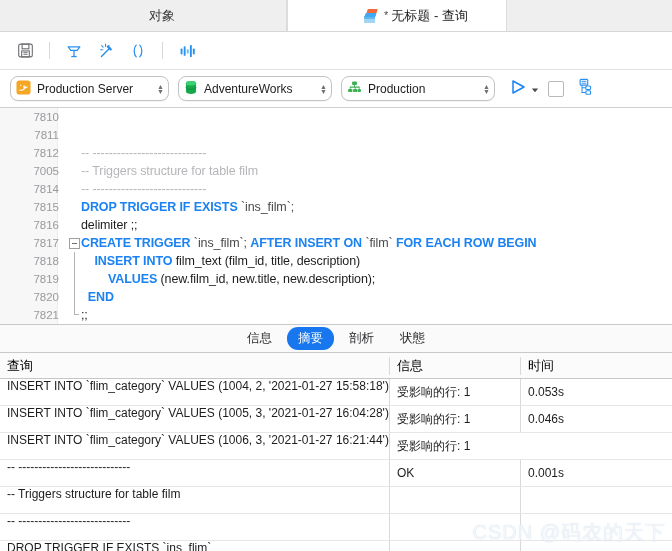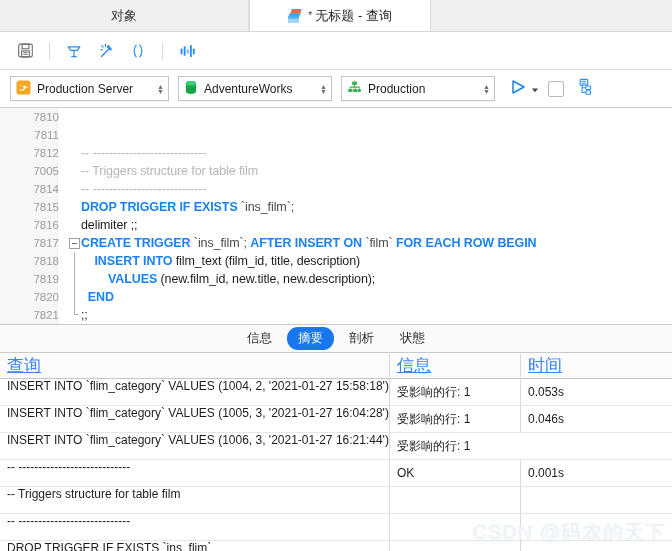--- a/index.html
+++ b/index.html
@@ -12,21 +12,21 @@
   #app{position:relative;width:672px;height:551px;overflow:hidden;}
 
   
   .tabstrip{
     display:flex;align-items:stretch;height:31px;
     background:#efeff0;border-bottom:1px solid #d6d6d8;
   }
   .wtab{
     display:flex;align-items:center;justify-content:center;
     gap:5px;font-size:13px;color:#37373a;
-    cursor:default;user-select:none;position:relative;
+    cursor:default;user-select:none;position:relative;padding-left:38px;
   }
   .wtab.obj{width:248px;border-right:1px solid #dcdcde;}
   .wtab.active{
     width:180px;background:#ffffff;color:#1d1d1f;
     border-left:1px solid #dcdcde;border-right:1px solid #dcdcde;
   }
   .tabstrip .filler{flex:1;}
   .qicon{width:15px;height:14px;position:relative;display:inline-block;}
   .qicon i{position:absolute;display:block;border-radius:1px;}
   .qicon .i1{left:3px;top:0;width:10px;height:5px;background:#f06a3b;
@@ -49,21 +49,21 @@
   }
   .vsep{width:1px;height:17px;background:#d8d8da;margin:0 7px;}
 
   
   .selbar{
     height:37px;display:flex;align-items:center;padding:0 10px;gap:9px;
     background:#ffffff;border-bottom:1px solid #cfcfd2;
   }
   .combo{
     height:23px;display:flex;align-items:center;gap:6px;
-    border:1px solid #c3c3c6;border-radius:0;background:#fff;
+    border:1px solid #c3c3c6;border-radius:8px;background:#fff;
     padding:0 4px 0 5px;font-size:12px;color:#1d1d1f;cursor:default;
     box-shadow:0 1px 0 rgba(0,0,0,.04);
   }
   .combo .lbl{white-space:nowrap;}
   .combo.c1{width:148px;}
   .combo.c2{width:143px;}
   .combo.c3{width:143px;}
   .steppers{margin-left:auto;display:flex;flex-direction:column;
     align-items:center;justify-content:center;line-height:5px;
     color:#6e6e73;font-size:7px;}
@@ -117,21 +117,21 @@
     cursor:default;user-select:none;
   }
   .rtab.on{background:#1877ee;color:#ffffff;}
 
   
   .grid{width:672px;font-size:12px;}
   .ghead{
     display:flex;height:25px;align-items:center;
     background:#fbfbfb;border-bottom:1px solid #c7c7ca;
   }
-  .ghead .gc{color:#3b82f6;font-size:17px;text-decoration:underline;}
+  .ghead .gc{color:#000000;font-size:13px;}
   .gc{padding:0 7px;box-sizing:border-box;overflow:hidden;white-space:nowrap;}
   .c-q{width:389px;flex:none;}
   .c-i{width:131px;flex:none;border-left:1px solid #d9d9dc;}
   .c-t{width:152px;flex:none;border-left:1px solid #d9d9dc;}
   .grow{display:flex;align-items:flex-start;height:26px;
     border-bottom:1px solid #e6e6e8;background:#fff;color:#1d1d1f;}
   .grow .c-i,.grow .c-t{height:26px;display:flex;align-items:center;}
 
   
   .wm{

